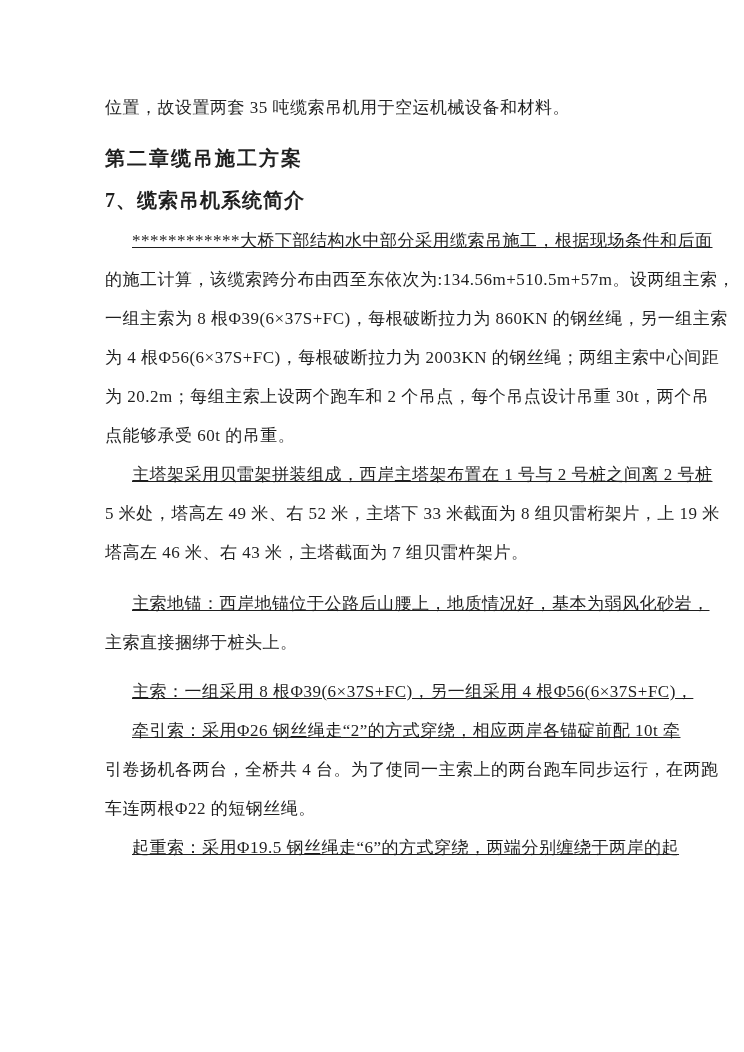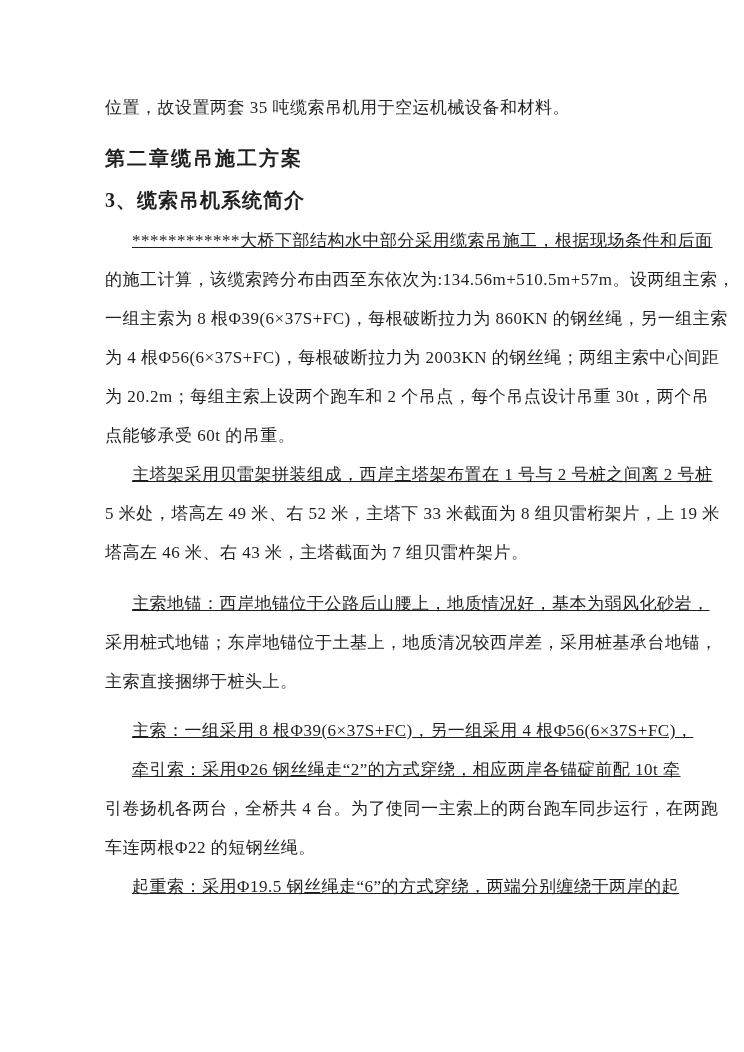--- a/index.html
+++ b/index.html
@@ -52,42 +52,41 @@
 </style>
 </head>
 <body>
 
 <div class="page">
 
   <div class="line nj">位置，故设置两套 35 吨缆索吊机用于空运机械设备和材料。</div>
 
   <h1 class="chapter">第二章缆吊施工方案</h1>
 
-  <h2 class="section">3、缆索吊机系统简介</h2>
+  <h2 class="section">7、缆索吊机系统简介</h2>
 
   <div class="paras">
 
     <div class="para">
       <div class="line ind">************大桥下部结构水中部分采用缆索吊施工，根据现场条件和后面</div>
       <div class="line">的施工计算，该缆索跨分布由西至东依次为:134.56m+510.5m+57m。设两组主索，</div>
       <div class="line">一组主索为 8 根Φ39(6×37S+FC)，每根破断拉力为 860KN 的钢丝绳，另一组主索</div>
       <div class="line">为 4 根Φ56(6×37S+FC)，每根破断拉力为 2003KN 的钢丝绳；两组主索中心间距</div>
       <div class="line">为 20.2m；每组主索上设两个跑车和 2 个吊点，每个吊点设计吊重 30t，两个吊</div>
       <div class="line nj">点能够承受 60t 的吊重。</div>
     </div>
 
     <div class="para">
       <div class="line ind">主塔架采用贝雷架拼装组成，西岸主塔架布置在 1 号与 2 号桩之间离 2 号桩</div>
       <div class="line">5 米处，塔高左 49 米、右 52 米，主塔下 33 米截面为 8 组贝雷桁架片，上 19 米</div>
       <div class="line nj">塔高左 46 米、右 43 米，主塔截面为 7 组贝雷杵架片。</div>
     </div>
 
     <div class="para gap-lg">
       <div class="line ind">主索地锚：西岸地锚位于公路后山腰上，地质情况好，基本为弱风化砂岩，</div>
-      <div class="line">采用桩式地锚；东岸地锚位于土基上，地质清况较西岸差，采用桩基承台地锚，</div>
       <div class="line nj">主索直接捆绑于桩头上。</div>
     </div>
 
     <div class="para gap-md">
       <div class="line ind nj">主索：一组采用 8 根Φ39(6×37S+FC)，另一组采用 4 根Φ56(6×37S+FC)，</div>
     </div>
 
     <div class="para">
       <div class="line ind">牵引索：采用Φ26 钢丝绳走“2”的方式穿绕，相应两岸各锚碇前配 10t 牵</div>
       <div class="line">引卷扬机各两台，全桥共 4 台。为了使同一主索上的两台跑车同步运行，在两跑</div>

